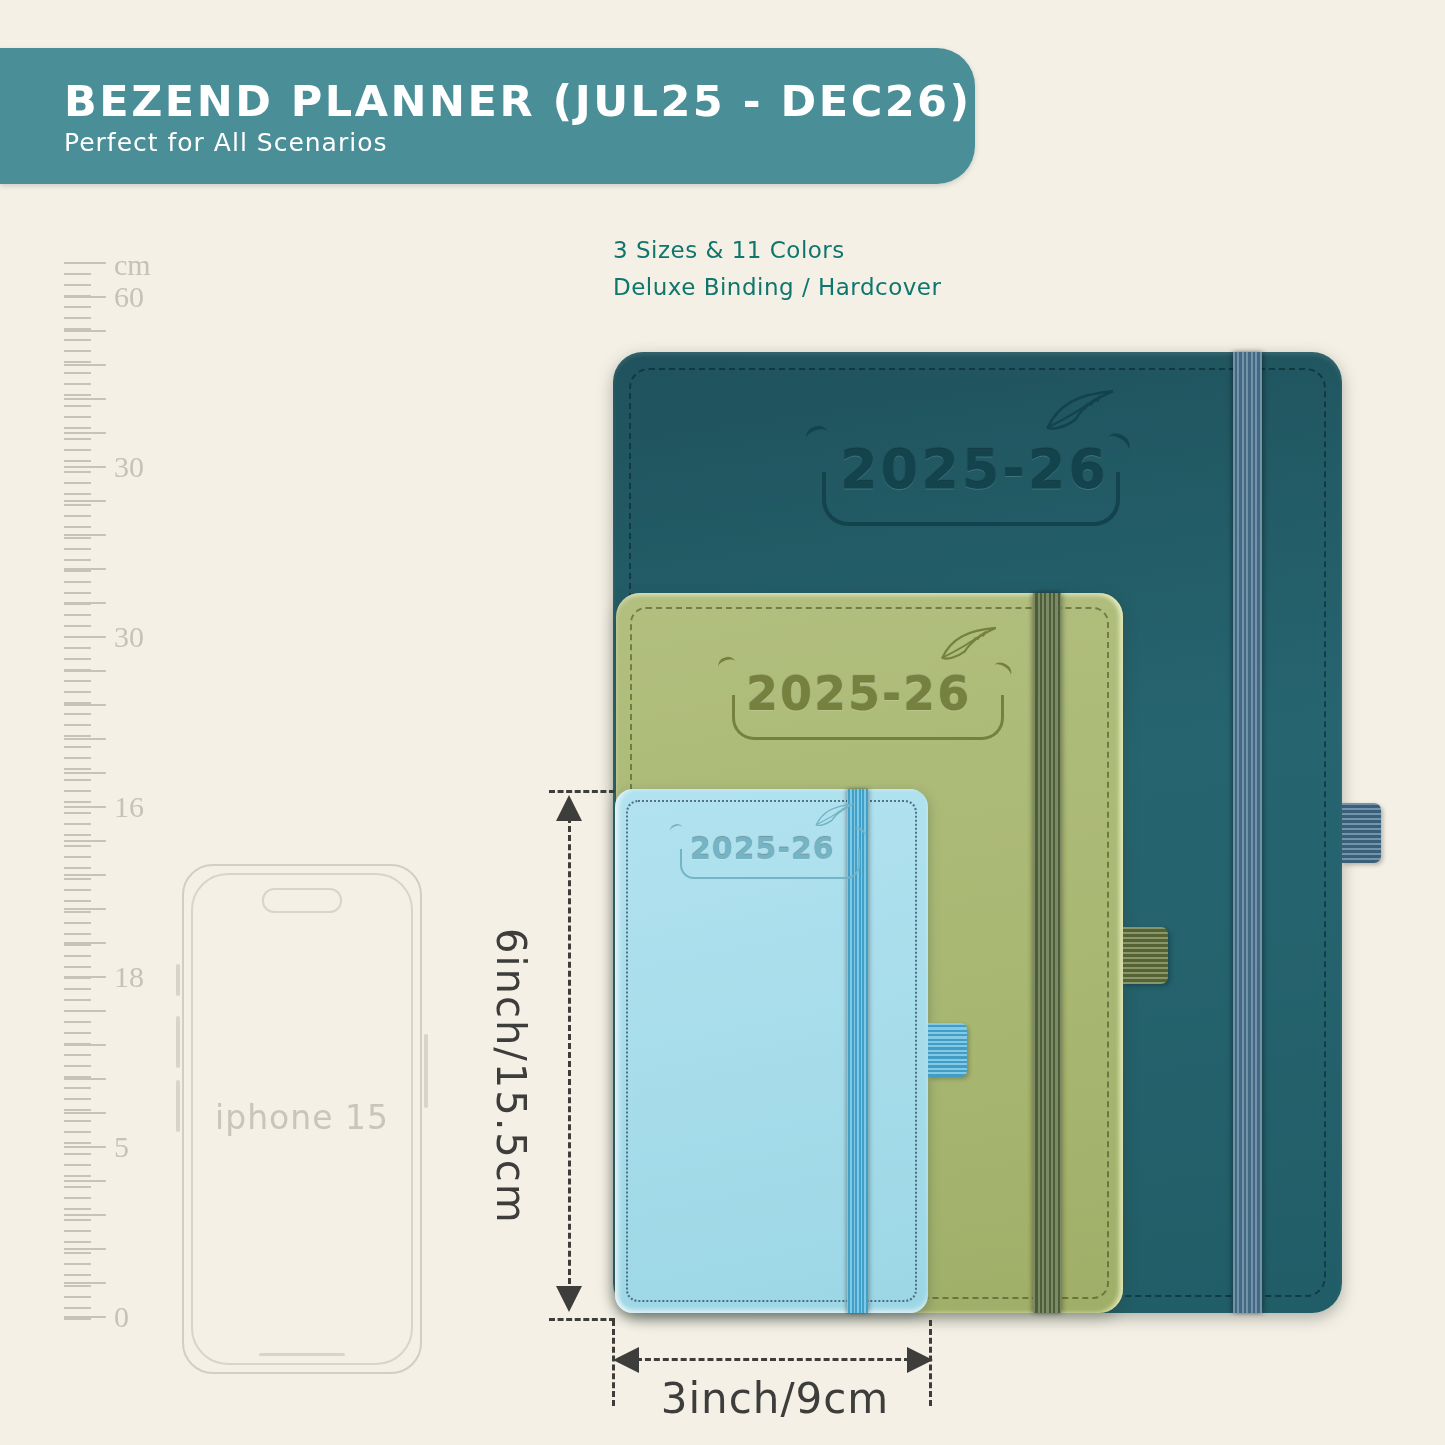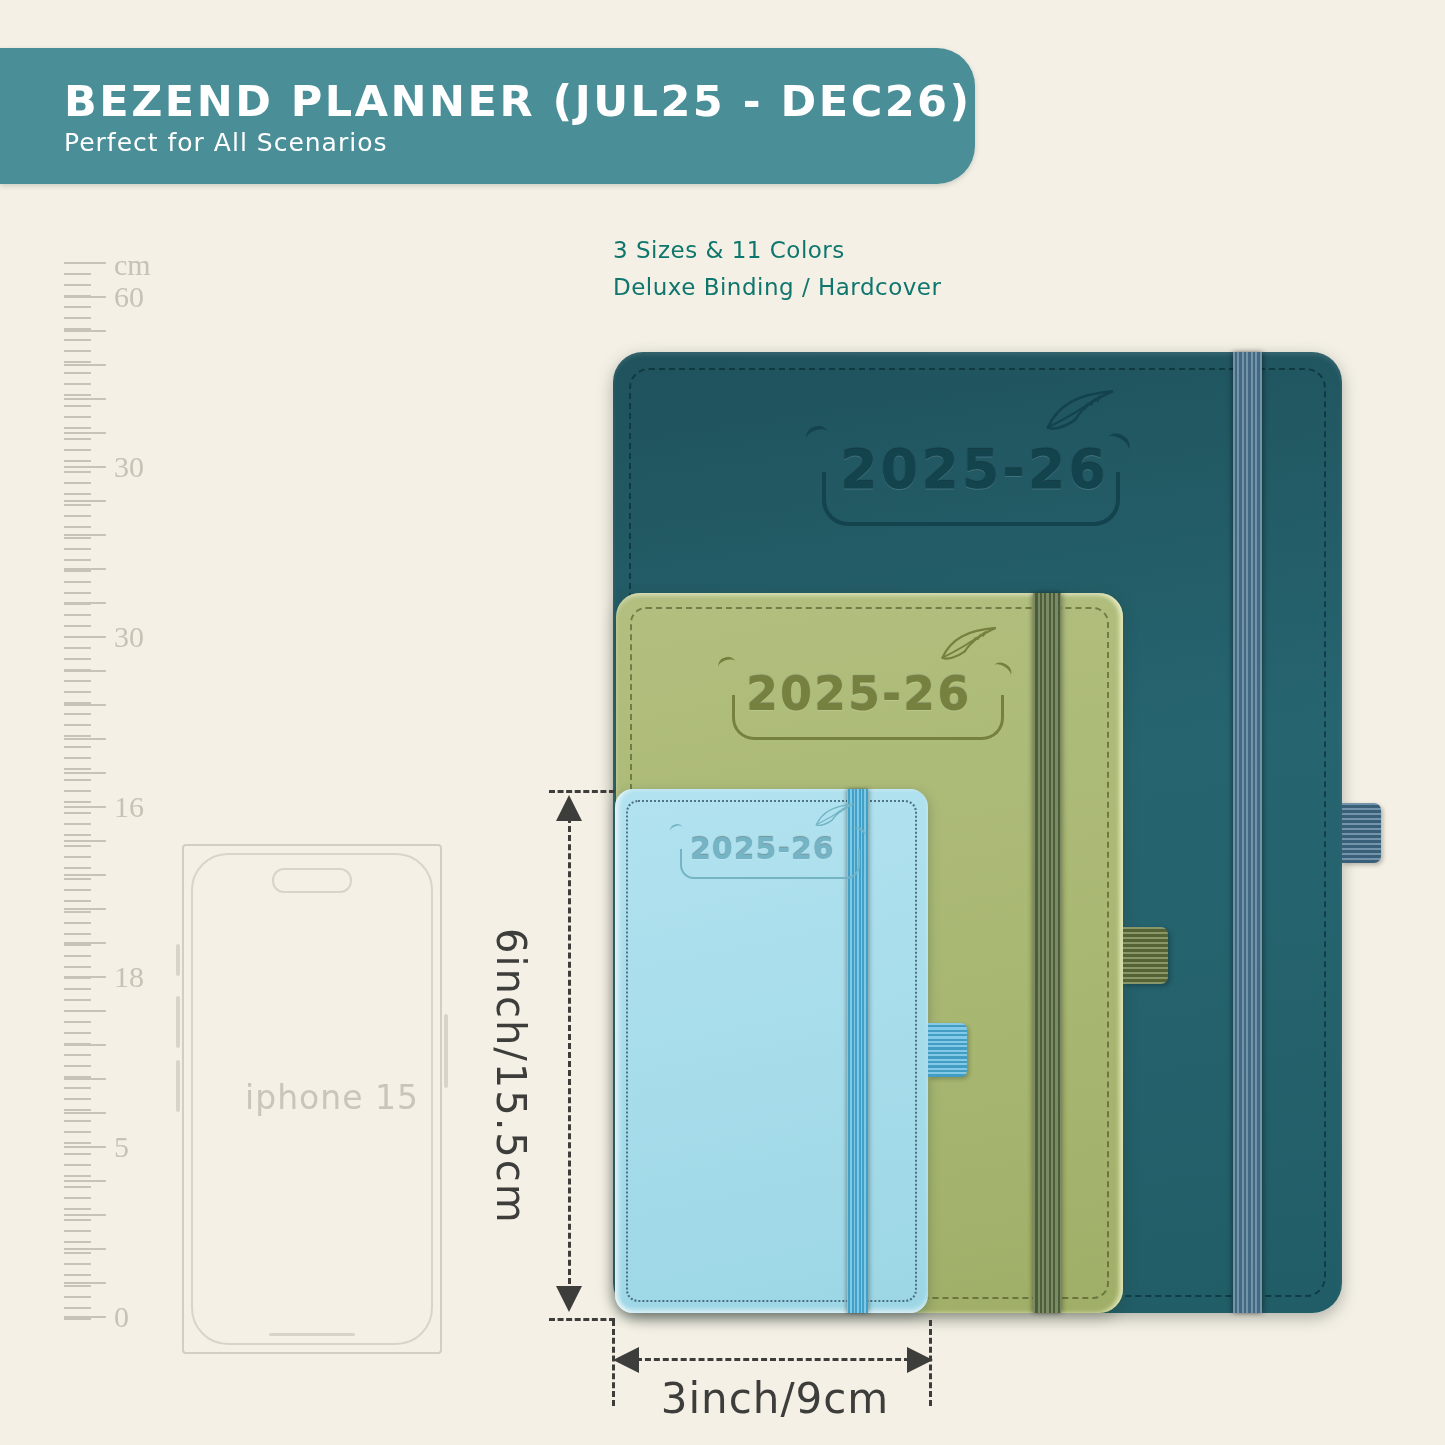--- a/index.html
+++ b/index.html
@@ -95,22 +95,22 @@
 
   .logo-small{left:75px;top:42px;width:160px;color:#74b4c5;}
   .logo-small .logo-year{font-size:30px;letter-spacing:1px;}
   .logo-small .logo-bracket{left:-10px;right:-10px;top:18px;height:28px;border-width:2.5px;
     border-color:currentColor;border-radius:0 0 14px 14px;}
   .logo-small .arc-l{left:-20px;top:-7px;width:13px;height:9px;border-top-width:2.5px;border-color:currentColor;transform:rotate(-18deg);}
   .logo-small .arc-r{right:-16px;top:-3px;width:14px;height:9px;border-top-width:2.5px;border-color:currentColor;transform:rotate(32deg);}
   .logo-small .feather{right:-6px;top:-30px;width:44px;height:30px;}
 
   
-  .phone{position:absolute;left:182px;top:844px;width:236px;height:506px;
-    border:2.5px solid #d2cec3;border-radius:4px;z-index:0;padding-left:20px;}
+  .phone{position:absolute;left:182px;top:864px;width:236px;height:506px;
+    border:2.5px solid #d2cec3;border-radius:31px;z-index:0;}
   .phone-screen{position:absolute;inset:7px;border:2px solid #d8d4c9;border-radius:37px;}
   .phone-island{position:absolute;top:22px;left:50%;transform:translateX(-50%);
     width:76px;height:21px;border:2px solid #d8d4c9;border-radius:12px;}
   .phone-label{position:absolute;top:232px;width:100%;text-align:center;font-size:33px;
     color:#c9c5ba;letter-spacing:1px;}
   .phone-speaker{position:absolute;bottom:16px;left:50%;transform:translateX(-50%);
     width:86px;height:3px;background:#d8d4c9;border-radius:2px;}
   .pbtn{position:absolute;width:4px;background:#d8d4c9;border-radius:2px;}
   .pbtn-1{left:-8px;top:98px;height:32px;}
   .pbtn-2{left:-8px;top:150px;height:52px;}

